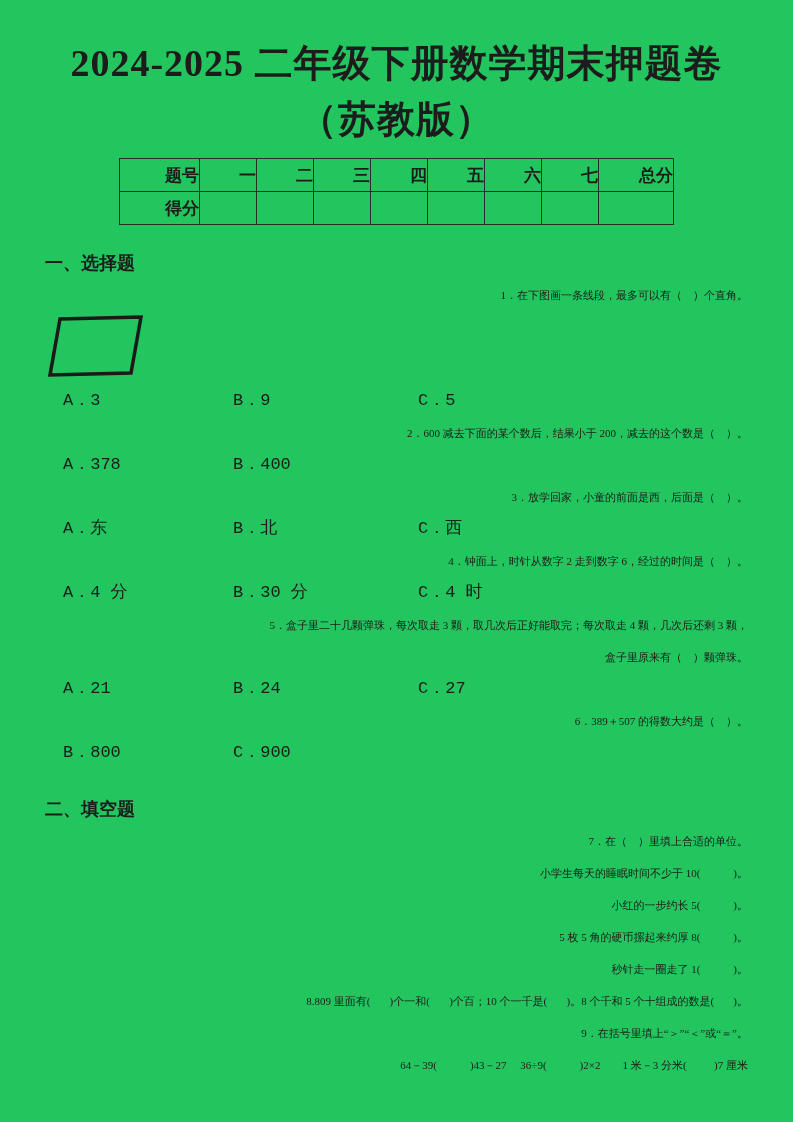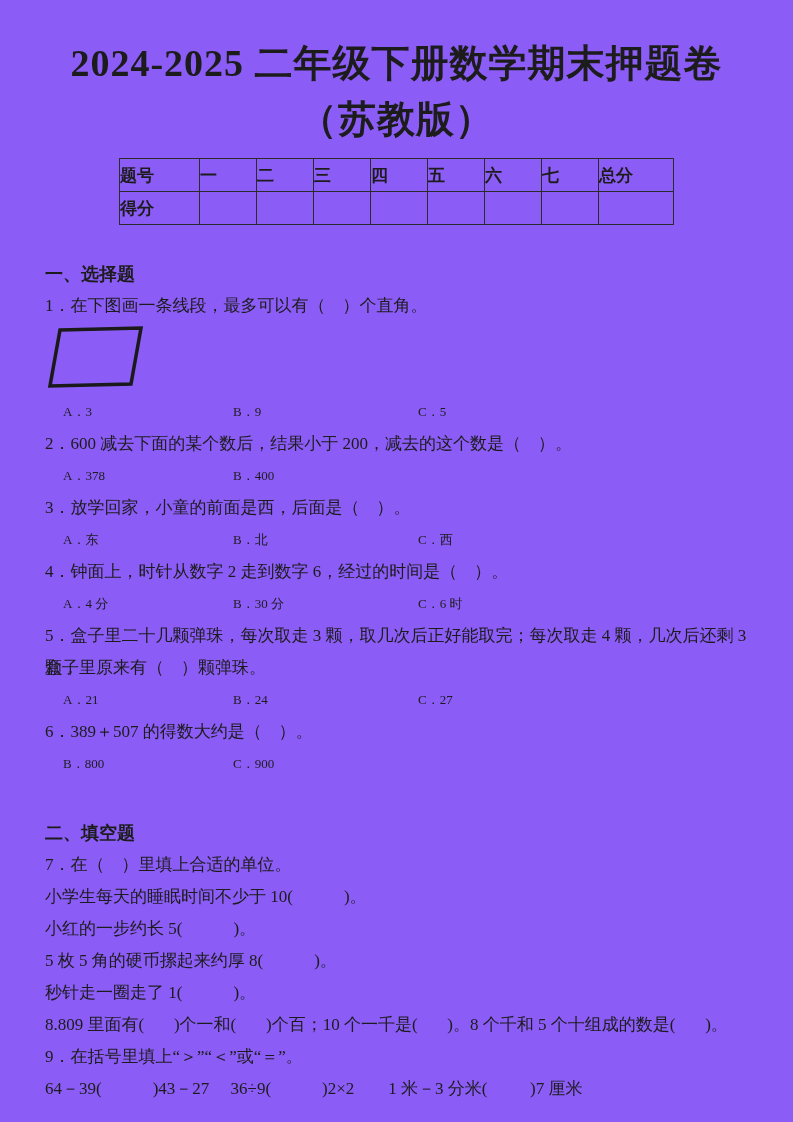--- a/index.html
+++ b/index.html
@@ -3,76 +3,78 @@
 <meta charset="utf-8">
 <style>
   * { margin: 0; padding: 0; box-sizing: border-box; }
   html, body { background: #ffffff; }
   body {
     width: 793px; height: 1122px;
     font-family: "Liberation Serif", "DejaVu Serif", serif;
     color: #1c1c1c;
     overflow: hidden;
   }
-  .page { width: 793px; height: 1122px; padding: 0 45px; background: #8b5cf6; }
+  .page { width: 793px; height: 1122px; padding: 0 45px; background: #22c55e; }
 
   .title {
     text-align: center;
     font-weight: bold;
     font-size: 38px;
     line-height: 58px;
     letter-spacing: 1px;
     white-space: pre;
   }
   .title.first { padding-top: 34px; }
   .title.second { line-height: 54px; }
 
   table.score {
     border-collapse: collapse;
     margin: 12px auto 0 auto;
     table-layout: fixed;
   }
   table.score td {
     border: 1.5px solid #2b2b2b;
     height: 33px;
-    text-align: left;
+    text-align: right;
     vertical-align: middle;
     font-size: 17px;
     font-weight: bold;
     padding: 0;
   }
   td.c-label { width: 80px; }
   td.c-num   { width: 57px; }
   td.c-total { width: 75px; }
 
   .sec {
-    margin-top: 33px;
+    margin-top: 22px;
     height: 32px; line-height: 32px;
     font-weight: bold;
     font-size: 18px;
     white-space: pre-wrap;
   }
-  .sec.second { margin-top: 37px; }
+  .sec.second { margin-top: 24px; }
 
   .line {
     height: 32px; line-height: 32px;
-    font-size: 17px;
+    font-size: 11px;
     white-space: pre-wrap;
+    text-align: right;
   }
 
   .figure { height: 72px; margin: 2px 0 0 0; }
   .figure svg { display: block; }
 
   .opts {
     display: grid;
     grid-template-columns: 170px 185px 1fr;
     padding-left: 18px;
     height: 32px; line-height: 32px;
-    font-size: 13px;
+    font-size: 17px;
     white-space: pre-wrap;
+    font-family: Liberation Mono, monospace;
   }
 </style>
 </head>
 <body>
 
 <div class="page">
 
   <div class="title first">2024-2025 二年级下册数学期末押题卷</div>
   <div class="title second">（苏教版）</div>
 
@@ -129,21 +131,21 @@
   <div class="opts">
     <span>A．东</span>
     <span>B．北</span>
     <span>C．西</span>
   </div>
 
   <div class="line">4．钟面上，时针从数字 2 走到数字 6，经过的时间是（　）。</div>
   <div class="opts">
     <span>A．4 分</span>
     <span>B．30 分</span>
-    <span>C．6 时</span>
+    <span>C．4 时</span>
   </div>
 
   <div class="line">5．盒子里二十几颗弹珠，每次取走 3 颗，取几次后正好能取完；每次取走 4 颗，几次后还剩 3 颗，</div>
   <div class="line">盒子里原来有（　）颗弹珠。</div>
   <div class="opts">
     <span>A．21</span>
     <span>B．24</span>
     <span>C．27</span>
   </div>
 

